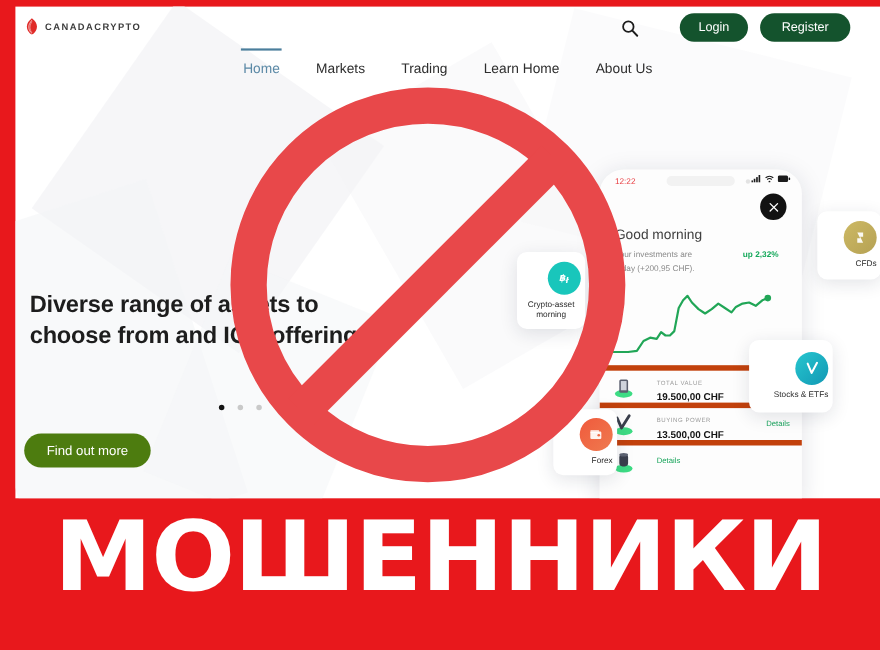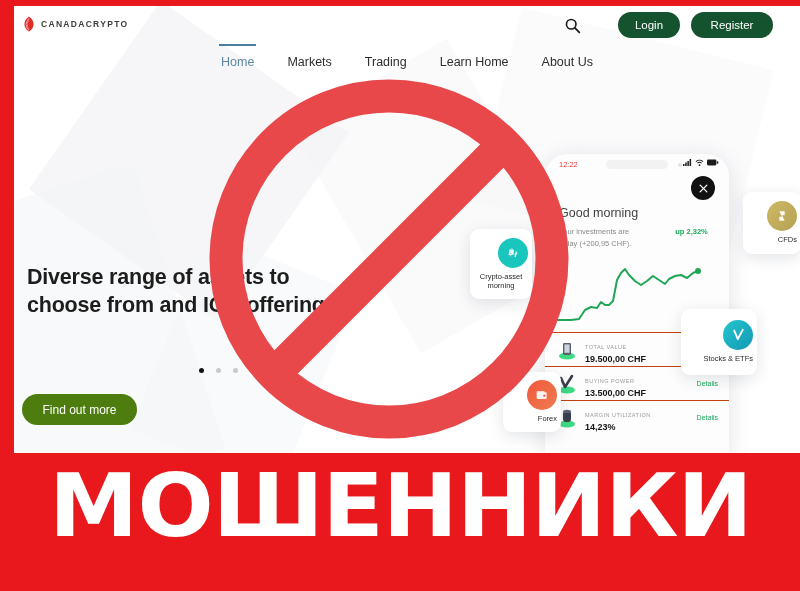--- a/index.html
+++ b/index.html
@@ -78,21 +78,21 @@
   .ph-sub{ position:absolute; left:14px; top:72px; width:150px; font-size:7.5px; line-height:1.55; color:#8a8a8a; }
   .ph-sub b{ color:#17a95c;margin-left:44px; }
   .close-x{
     position:absolute; right:14px; top:22px; width:24px; height:24px; border-radius:50%;
     background:#121212; display:flex; align-items:center; justify-content:center; cursor:pointer;
   }
   .chart{ position:absolute; left:10px; top:104px; width:164px; height:70px; }
 
   
   .rows{ position:absolute; left:0; right:0; top:178px; }
-  .row{ position:relative; height:34px; border-top:1px solid #c2410c; display:flex; align-items:center; padding:0 11px; }
+  .row{ position:relative; height:34px; border-top:5px solid #c2410c; display:flex; align-items:center; padding:0 11px;gap:12px; }
   .row-ic{ width:22px; height:22px; flex:0 0 auto; margin-right:7px; }
   .row-txt{ flex:1 1 auto; }
   .row-label{ font-size:5.5px; letter-spacing:.5px; color:#9b9b9b; text-transform:uppercase; }
   .row-val{ font-size:9px; font-weight:700; color:#141414; margin-top:1px; }
   .row-link{ font-size:7px; color:#19a55c; cursor:pointer; }
 
   
   .fcard{
     position:absolute; background:#ffffff; border-radius:9px;
     box-shadow:0 4px 16px rgba(25,35,60,.12);
@@ -271,24 +271,20 @@
         </div>
 
         <div class="row">
           <span class="row-ic">
             <svg viewBox="0 0 22 22" width="22" height="22">
               <ellipse cx="11" cy="17" rx="8" ry="3.6" fill="#3ddc84"></ellipse>
               <rect x="7" y="4" width="8" height="11" rx="3" fill="#3a3f4c"></rect>
               <ellipse cx="11" cy="4.4" rx="4" ry="1.6" fill="#5d6372"></ellipse>
             </svg>
           </span>
-          <span class="row-txt">
-            <span class="row-label">MARGIN UTILIZATION</span>
-            <span class="row-val" style="display:block">14,23%</span>
-          </span>
           <span class="row-link">Details</span>
         </div>
 
       </div>
     </div>
 
     <div class="fcard card-crypto">
       <span class="fc-ic ic-crypto">
         <svg viewBox="0 0 24 24" width="17" height="17">
           <text x="5" y="16" font-family="DejaVu Sans, sans-serif" font-size="12" font-weight="700" fill="#ffffff" font-style="italic">฿</text>

